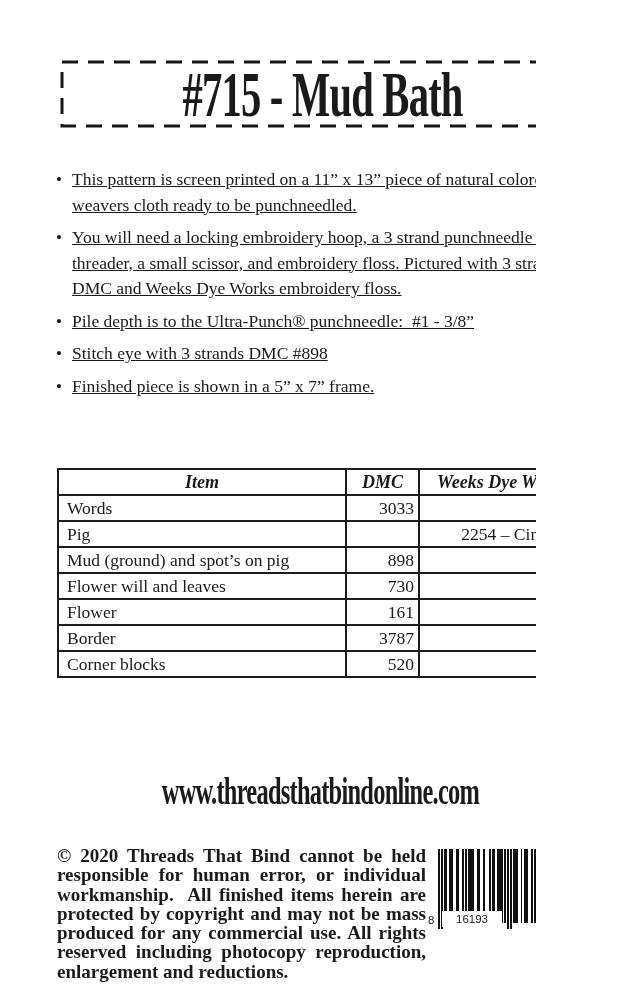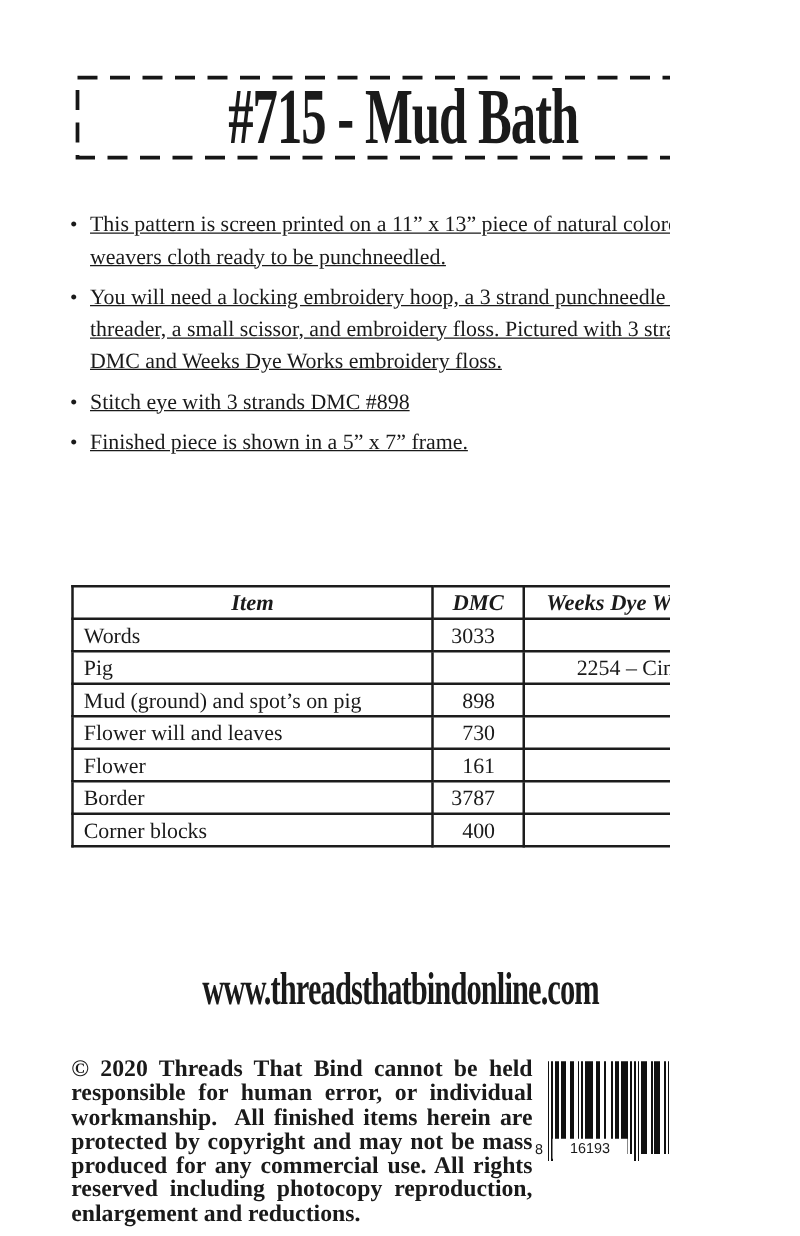--- a/index.html
+++ b/index.html
@@ -29,21 +29,21 @@
   .note .txt { flex:1;text-decoration:underline; }
   
   .materials { position:absolute; left:57px; top:468px; width:528px;
                border-collapse:collapse; font-size:17.5px; table-layout:fixed; }
   .materials th, .materials td {
     border:2px solid #1c1c1c; padding:0 8px; height:26px; line-height:22px;
     white-space:nowrap; overflow:hidden;
   }
   .materials th { font-size:18px; font-weight:700; text-align:center;font-style:italic; }
   .materials td.c-item { text-align:left; }
-  .materials td.c-dmc  { text-align:right; padding-right:22px; }
+  .materials td.c-dmc  { text-align:right; padding-right:4px; }
   .materials td.c-wdw  { text-align:right; padding-right:7px; }
   
   .website { position:absolute; left:0; top:774px; width:640px; text-align:center; }
   .website span {
     display:inline-block; font-weight:700; font-size:33px; letter-spacing:-1px;
     transform:scale(0.74,1.12); transform-origin:center; white-space:nowrap;
   }
   
   .footer { position:absolute; left:57px; top:846px; width:530px; height:100px; }
   .copyright {
@@ -81,20 +81,24 @@
   </div>
 
   <div class="notes">
     <div class="note">
       <span class="dot"></span>
       <span class="txt">This pattern is screen printed on a 11” x 13” piece of natural colored weavers cloth ready to be punchneedled.</span>
     </div>
     <div class="note">
       <span class="dot"></span>
       <span class="txt">You will need a locking embroidery hoop, a 3 strand punchneedle and threader, a small scissor, and embroidery floss. Pictured with 3 strands DMC and Weeks Dye Works embroidery floss.</span>
+    </div>
+    <div class="note">
+      <span class="dot"></span>
+      <span class="txt">Pile depth is to the Ultra-Punch® punchneedle:&nbsp; #1 - 3/8”</span>
     </div>
     <div class="note">
       <span class="dot"></span>
       <span class="txt">Stitch eye with 3 strands DMC #898</span>
     </div>
     <div class="note">
       <span class="dot"></span>
       <span class="txt">Finished piece is shown in a 5” x 7” frame.</span>
     </div>
   </div>
@@ -138,21 +142,21 @@
         <td class="c-dmc">161</td>
         <td class="c-wdw"></td>
       </tr>
       <tr>
         <td class="c-item">Border</td>
         <td class="c-dmc">3787</td>
         <td class="c-wdw"></td>
       </tr>
       <tr>
         <td class="c-item">Corner blocks</td>
-        <td class="c-dmc">400</td>
+        <td class="c-dmc">520</td>
         <td class="c-wdw"></td>
       </tr>
     </tbody>
   </table>
 
   <div class="website">
     <span>www.threadsthatbindonline.com</span>
   </div>
 
   <div class="footer">

